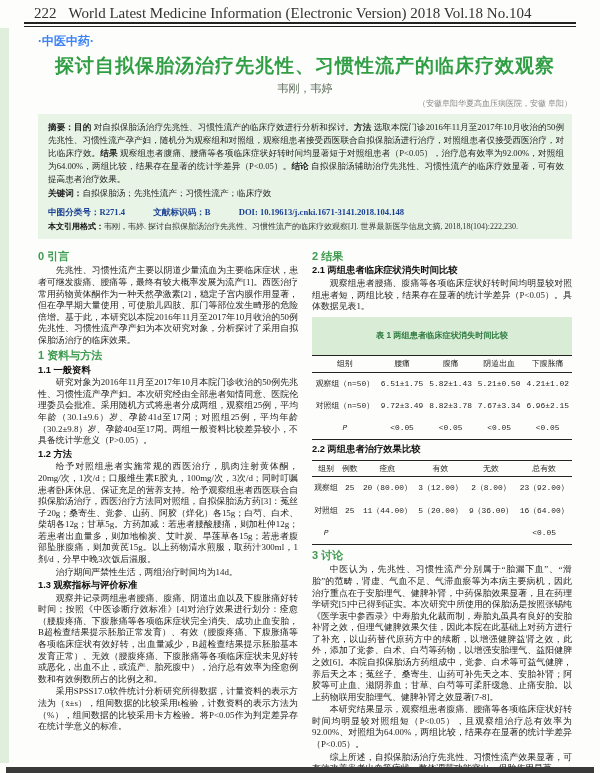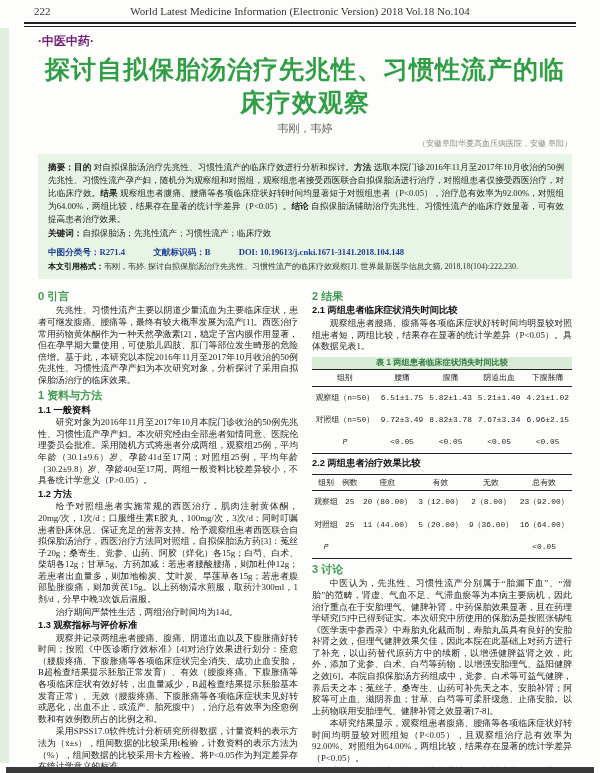--- a/index.html
+++ b/index.html
@@ -1,30 +1,30 @@
 <!DOCTYPE html>
 <html><head>
 <meta charset="utf-8">
 <style>
   html,body{margin:0;padding:0;background:#ffffff;}
   .page{position:relative;width:600px;height:773px;background:#fdfdfb;overflow:hidden;
         font-family:"Liberation Serif",serif;color:#1d1d1d;}
   .left-strip{position:absolute;left:0;top:28px;bottom:10px;width:9px;background:#e0efdc;}
   .bottom-bar{position:absolute;left:6px;right:6px;bottom:0;height:6px;background:#3a3a3a;}
 
-  .header{position:relative;padding:5px 26px 0 26px;font-size:11px;color:#333;height:15px;}
+  .header{position:relative;padding:5px 26px 0 26px;font-size:15px;color:#333;height:15px;}
   .header .pagenum{position:absolute;left:34px;top:5px;}
   .header .journal{display:block;text-align:center;}
   .rule{margin:2px 24px 0 24px;border-top:2px solid #222;border-bottom:1px solid #222;height:2px;}
 
   .content{padding:0 28px 0 38px;}
   .col-tag{margin-top:6px;font-family:"Liberation Sans",sans-serif;font-weight:bold;
-           font-size:12px;color:#701a75;}
+           font-size:12px;color:#3b82f6;}
   .title{margin:3px 0 2px 0;text-align:center;font-family:"Liberation Sans",sans-serif;
-         font-weight:bold;font-size:25px;color:#2f9e44;letter-spacing:1px;}
+         font-weight:bold;font-size:19px;color:#2f9e44;letter-spacing:1px;}
   .authors{text-align:center;font-size:11px;color:#5a6a58;margin-top:2px;}
   .affil{text-align:right;font-size:8px;color:#888;margin:2px 0 5px 0;}
 
   .abstract-box{background:#e8f4e6;padding:7px 8px 6px 10px;font-size:8.6px;line-height:1.5;
                 text-align:justify;}
   .abstract-box .b{font-weight:bold;}
   .kw-line{margin-top:2px;}
   .class-line{margin-top:6px;font-weight:bold;color:#1a3f93;}
   .class-line .grp{margin-right:26px;}
   .cite-line{margin-top:2px;font-size:8px;color:#333;}
@@ -34,21 +34,21 @@
            text-align:justify;}
   .col{flex:1;position:relative;min-width:0;}
   .h-sec{font-family:"Liberation Sans",sans-serif;font-weight:bold;font-size:11px;
          color:#3e9b4f;margin:3px 0 2px 0;line-height:1.2;}
   .h-sub{font-family:"Liberation Sans",sans-serif;font-weight:bold;font-size:9.3px;
          color:#111;margin:2px 0 1px 0;line-height:1.25;}
   .para{margin:0 0 1px 0;text-indent:2em;}
 
   .tbl-wrap{margin:4px 0 4px 0;}
   .tbl-title{background:#d8ecd6;color:#2d7a3e;font-weight:bold;font-size:8.2px;
-             text-align:center;padding:1px 0;font-family:"Liberation Sans",sans-serif;}
+             text-align:center;padding:14px 0;font-family:"Liberation Sans",sans-serif;}
   table{width:100%;border-collapse:collapse;font-size:7.9px;}
   thead tr th{border-top:1.5px solid #222;border-bottom:1px solid #222;padding:2.5px 1px;
               font-weight:normal;text-align:center;}
   tbody tr td{padding:6px 1px;text-align:center;font-family:Liberation Mono, monospace;}
   tbody tr:last-child td{border-bottom:1.5px solid #222;}
 </style>
 </head>
 <body>
 
 <div class="page">
@@ -114,21 +114,21 @@
                   <th>腹痛</th>
                   <th>阴道出血</th>
                   <th>下腹胀痛</th>
                 </tr>
               </thead>
             <tbody>
                 <tr>
                   <td>观察组（n=50）</td>
                   <td>6.51±1.75</td>
                   <td>5.82±1.43</td>
-                  <td>5.21±1.40</td>
+                  <td>5.21±0.50</td>
                   <td>4.21±1.02</td>
                 </tr>
                 <tr>
                   <td>对照组（n=50）</td>
                   <td>9.72±3.49</td>
                   <td>8.82±3.78</td>
                   <td>7.67±3.34</td>
                   <td>6.96±2.15</td>
                 </tr>
                 <tr>

